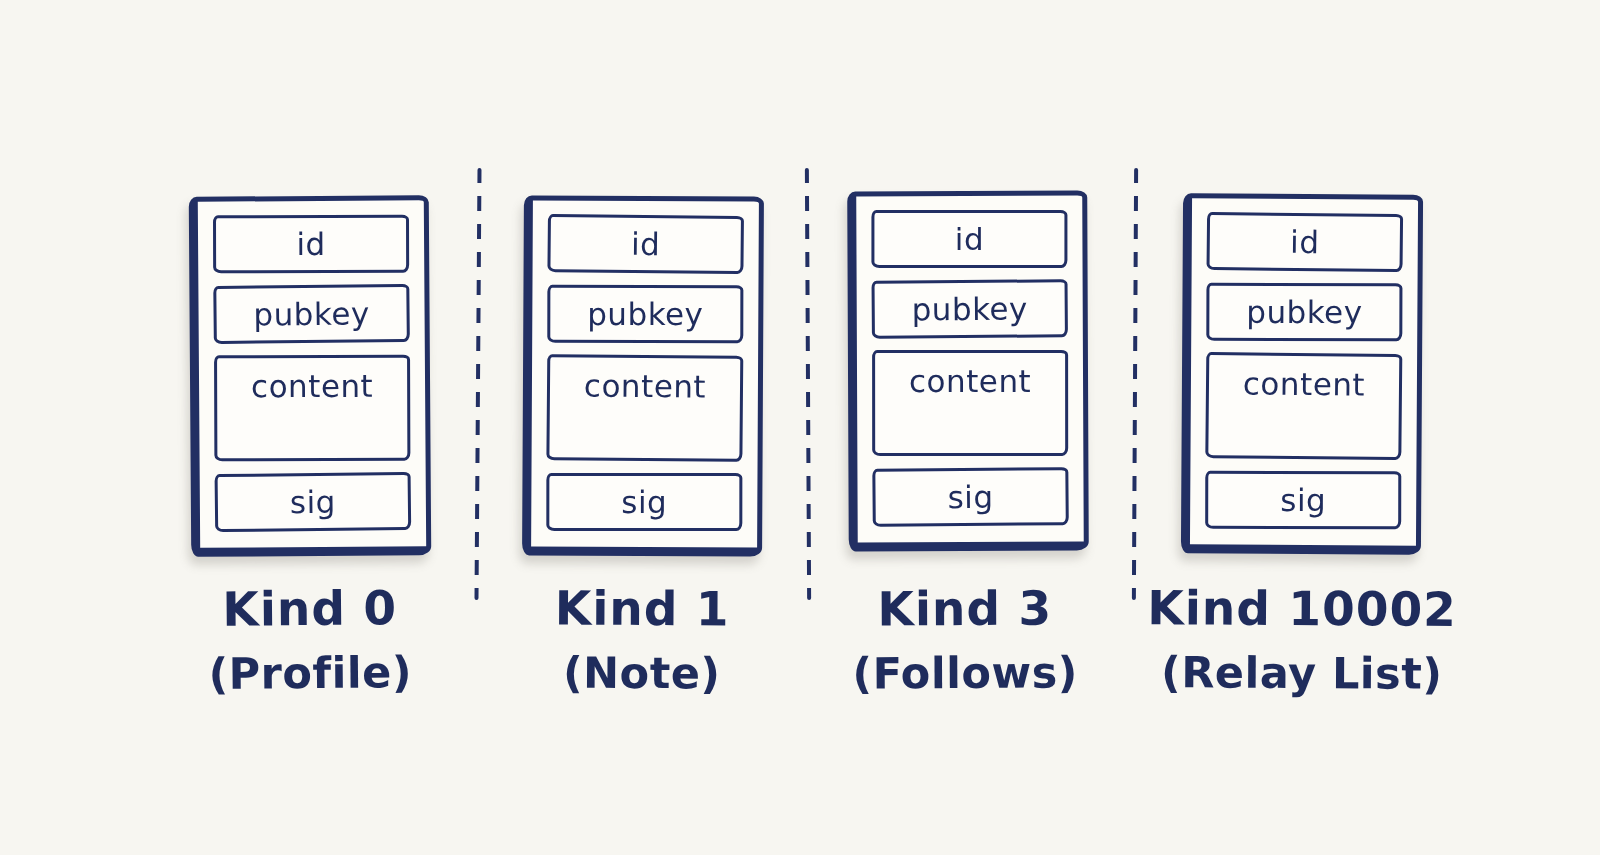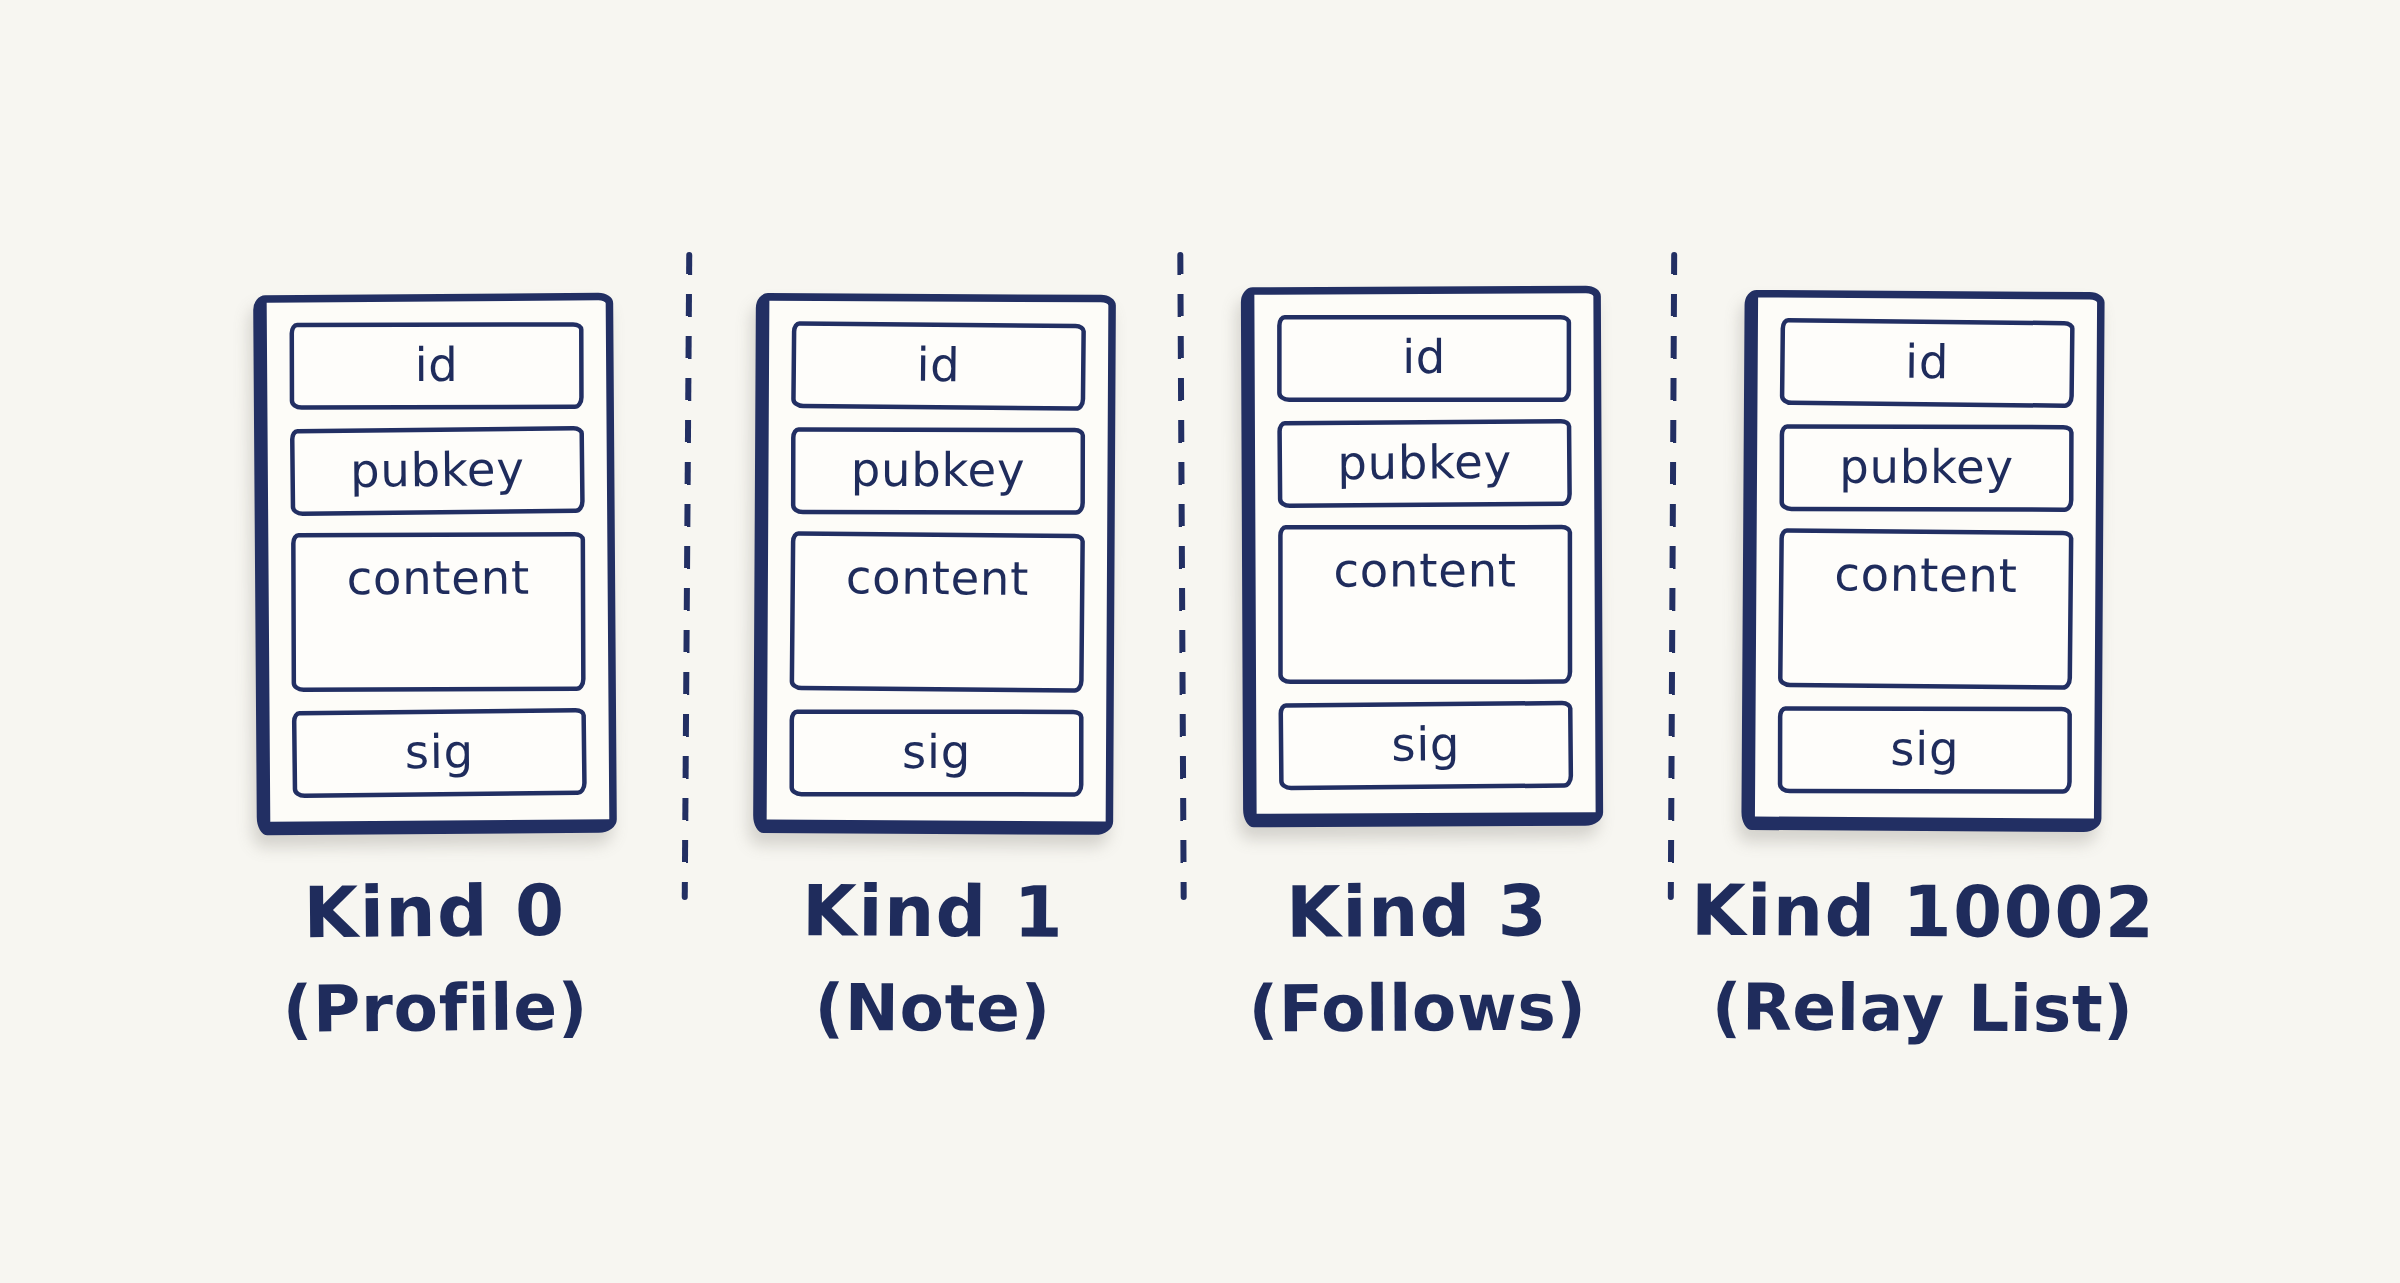--- a/index.html
+++ b/index.html
@@ -3,21 +3,21 @@
 <meta charset="utf-8">
 <style>
   html,body{margin:0;padding:0;}
   body{
     width:1600px;height:855px;
     background:#f7f6f1;
     font-family:"DejaVu Sans", sans-serif;
     overflow:hidden;
     position:relative;
   }
-  .stage{position:absolute;inset:0;}
+  .stage{position:absolute;inset:0;margin-left:20px;}
 
   
   .card{
     position:absolute;
     width:240px;height:360px;
     box-sizing:border-box;
     background:#fdfcf8;
     border:5px solid #222f63;
     border-left-width:9px;
     border-bottom-width:9px;

